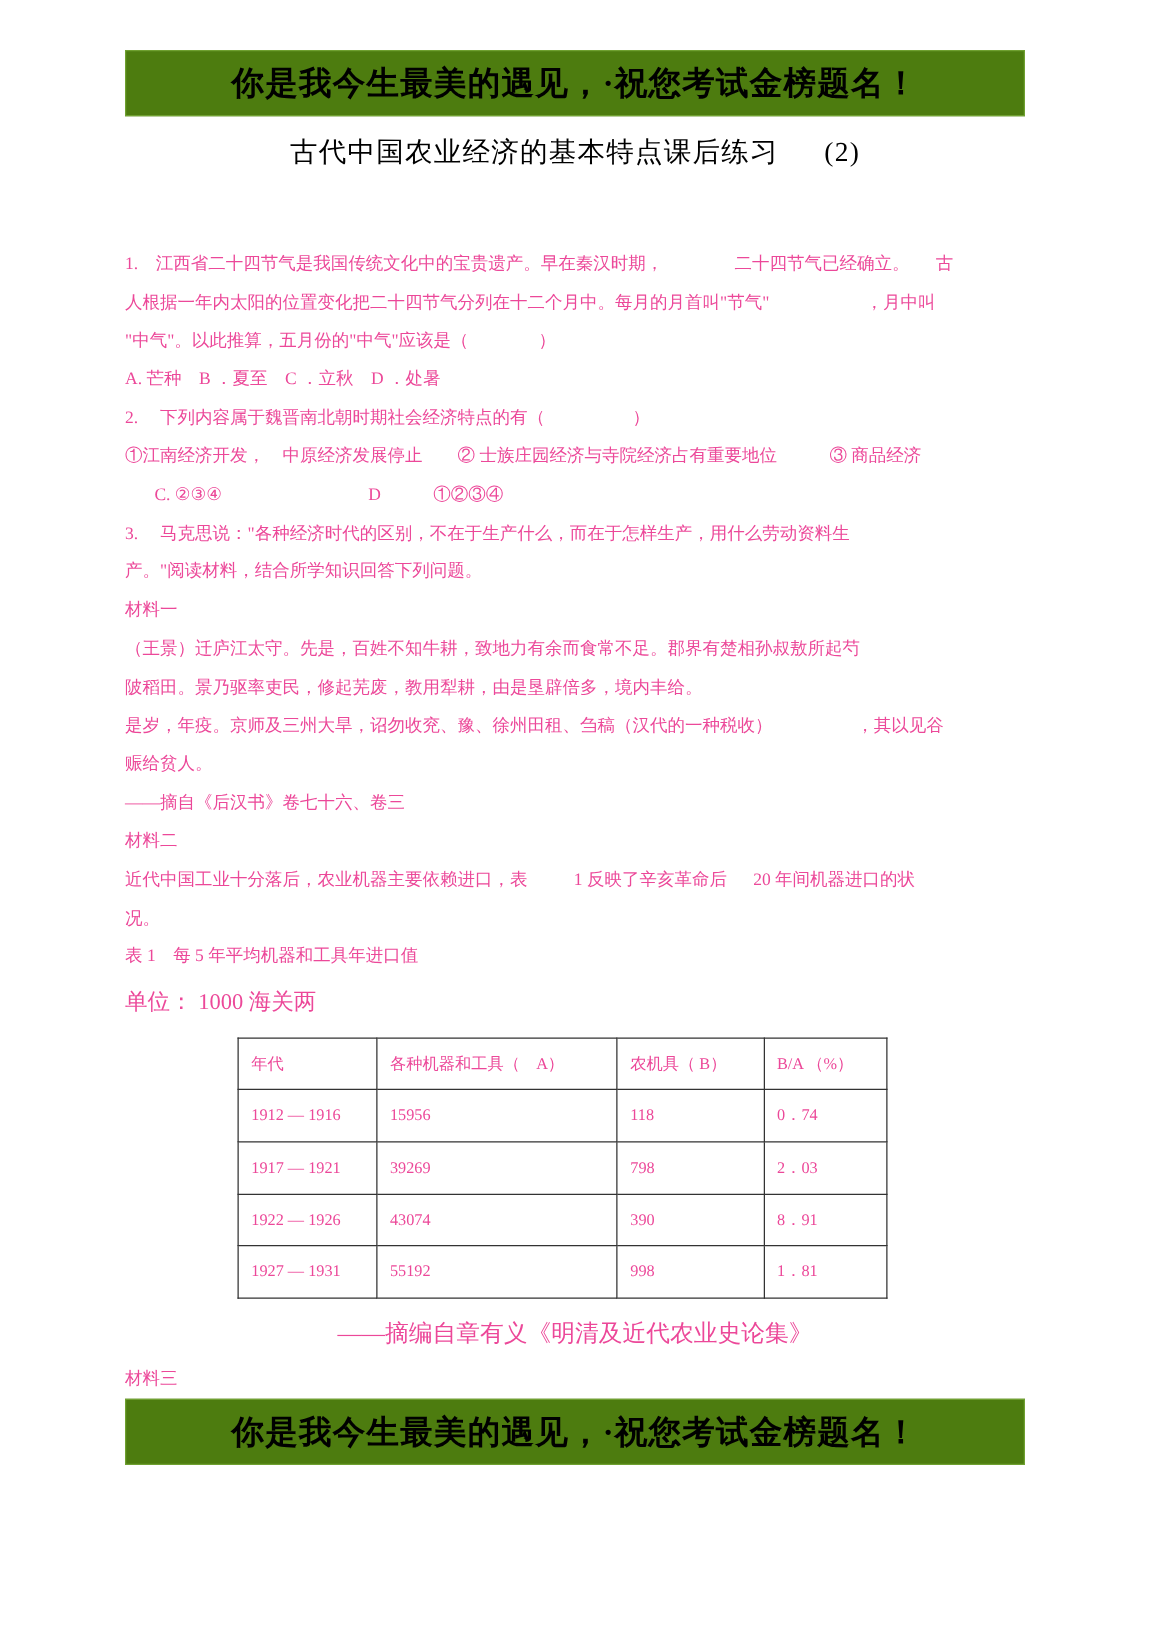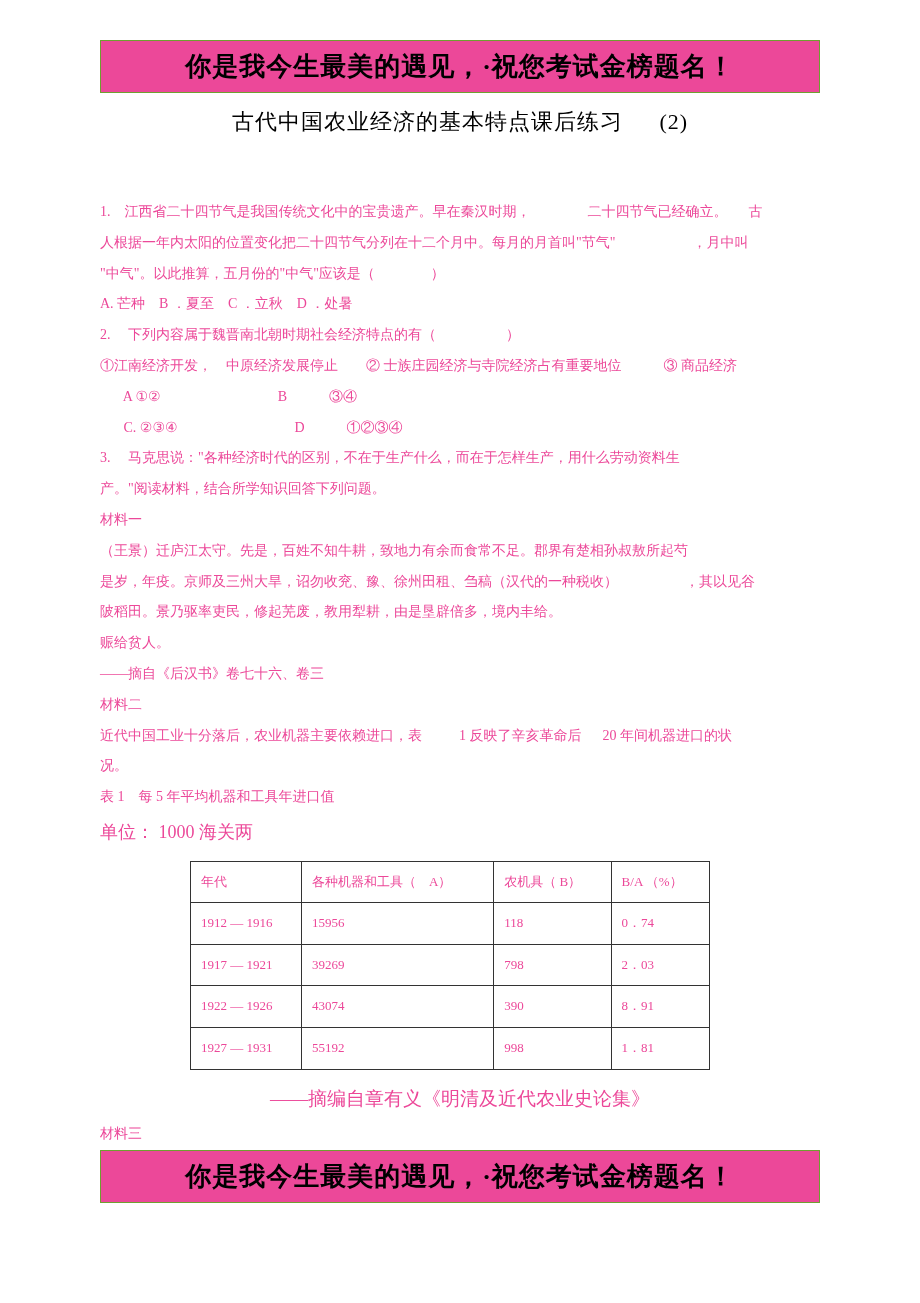--- a/index.html
+++ b/index.html
@@ -6,21 +6,21 @@
     margin: 0;
     padding: 0;
     font-family: "SimSun", "宋体", serif;
     background: #fff;
     width: 920px;
   }
   .page {
     padding: 40px 100px 20px 100px;
   }
   .banner {
-    background: #ec4899;
+    background: #4d7c0f;
     color: #000;
     font-family: "KaiTi", "楷体", serif;
     font-weight: bold;
     font-size: 26px;
     text-align: center;
     padding: 8px 0;
     letter-spacing: 1px;
     border: 1px solid #6fa030;
   }
   .title {
@@ -93,42 +93,36 @@
       <span class="gap" style="width:70px"></span>
       <span>，月中叫</span>
     </p>
     <p>"中气"。以此推算，五月份的"中气"应该是（　　　　）</p>
     <p>A. 芒种　B ．夏至　C ．立秋　D ．处暑</p>
 
     <p>2.　 下列内容属于魏晋南北朝时期社会经济特点的有（　　　　　）</p>
     <p>①江南经济开发，　中原经济发展停止　　② 士族庄园经济与寺院经济占有重要地位　　　③ 商品经济</p>
     <p class="opts">
       <span class="gap" style="width:20px"></span>
-      <span>A ①②</span>
-      <span class="gap" style="width:110px"></span>
-      <span>B　　　③④</span>
-    </p>
-    <p class="opts">
-      <span class="gap" style="width:20px"></span>
       <span>C. ②③④</span>
       <span class="gap" style="width:110px"></span>
       <span>D　　　①②③④</span>
     </p>
 
     <p>3.　 马克思说："各种经济时代的区别，不在于生产什么，而在于怎样生产，用什么劳动资料生</p>
     <p>产。"阅读材料，结合所学知识回答下列问题。</p>
 
     <p>材料一</p>
     <p>（王景）迁庐江太守。先是，百姓不知牛耕，致地力有余而食常不足。郡界有楚相孙叔敖所起芍</p>
+    <p>陂稻田。景乃驱率吏民，修起芜废，教用犁耕，由是垦辟倍多，境内丰给。</p>
     <p>
       <span>是岁，年疫。京师及三州大旱，诏勿收兖、豫、徐州田租、刍稿（汉代的一种税收）</span>
       <span class="gap" style="width:60px"></span>
       <span>，其以见谷</span>
     </p>
-    <p>陂稻田。景乃驱率吏民，修起芜废，教用犁耕，由是垦辟倍多，境内丰给。</p>
     <p>赈给贫人。</p>
     <p>——摘自《后汉书》卷七十六、卷三</p>
 
     <p>材料二</p>
     <p>
       <span>近代中国工业十分落后，农业机器主要依赖进口，表</span>
       <span class="gap" style="width:30px"></span>
       <span>1 反映了辛亥革命后</span>
       <span class="gap" style="width:14px"></span>
       <span>20 年间机器进口的状</span>

